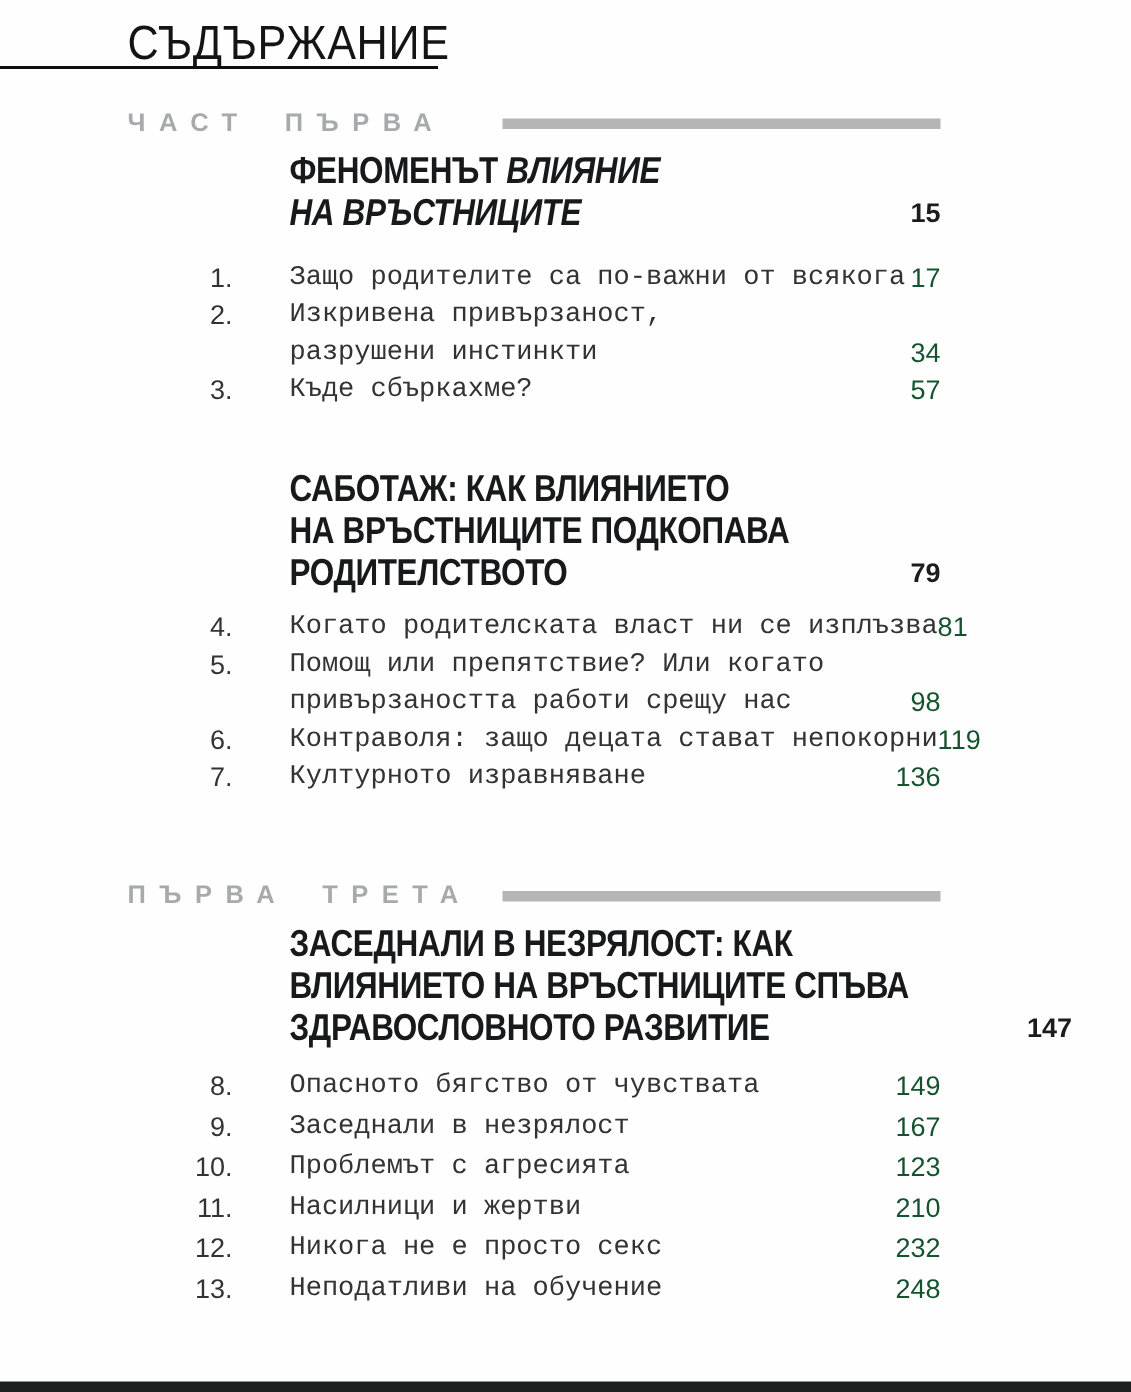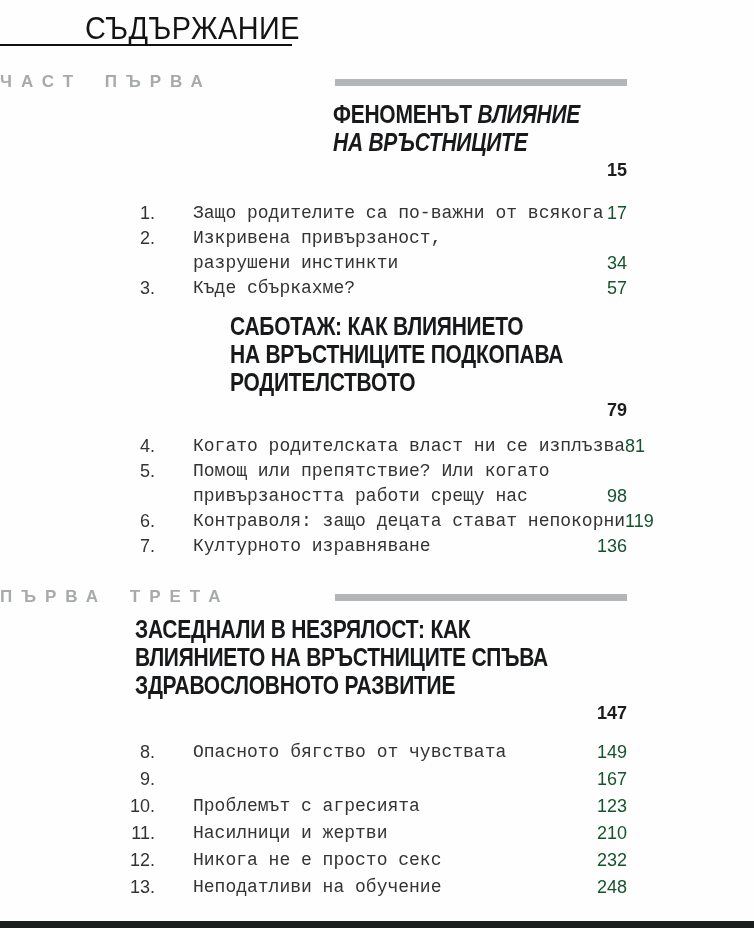--- a/index.html
+++ b/index.html
@@ -23,30 +23,30 @@
   .title-rule{
     position:absolute;left:0;top:44px;width:292px;height:2px;background:#101010;
   }
 
   
   .part{position:absolute;left:0;width:627px;}
   .part-1{top:72px;}
   .part-2{top:304px;}
   .part-3{top:587px;}
 
-  .part-head{display:flex;align-items:center;height:20px;}
+  .part-head{display:flex;align-items:center;height:20px;padding-left:85px;}
   .part-label{
     font-size:17px;font-weight:700;color:#a7aaab;
     letter-spacing:9px;word-spacing:9px;white-space:nowrap;
   }
   .part-bar{
     margin-left:auto;width:292px;height:7px;background:#b3b5b6;flex:none;
   }
 
-  .heading{display:flex;align-items:flex-end;margin-top:8px;padding-left:193px;flex-direction:column;}
+  .heading{display:flex;align-items:flex-end;margin-top:8px;padding-left:193px;}
   .h-lines{
     font-size:25px;line-height:28px;font-weight:700;color:#17191b;
     letter-spacing:-0.3px;
     transform:scaleX(0.84);transform-origin:left top;
     white-space:nowrap;
   }
   .h-line{height:28px;}
   .it{font-style:italic;}
   .h-page{
     margin-left:auto;font-size:18px;line-height:28px;font-weight:700;color:#1c1c1c;
@@ -161,20 +161,21 @@
       <div class="h-page">147</div>
     </div>
     <div class="items">
       <div class="row">
         <span class="num">8.</span>
         <span class="txt">Опасното бягство от чувствата</span>
         <span class="pg">149</span>
       </div>
       <div class="row">
         <span class="num">9.</span>
+        <span class="txt">Заседнали в незрялост</span>
         <span class="pg">167</span>
       </div>
       <div class="row">
         <span class="num">10.</span>
         <span class="txt">Проблемът с агресията</span>
         <span class="pg">123</span>
       </div>
       <div class="row">
         <span class="num">11.</span>
         <span class="txt">Насилници и жертви</span>

